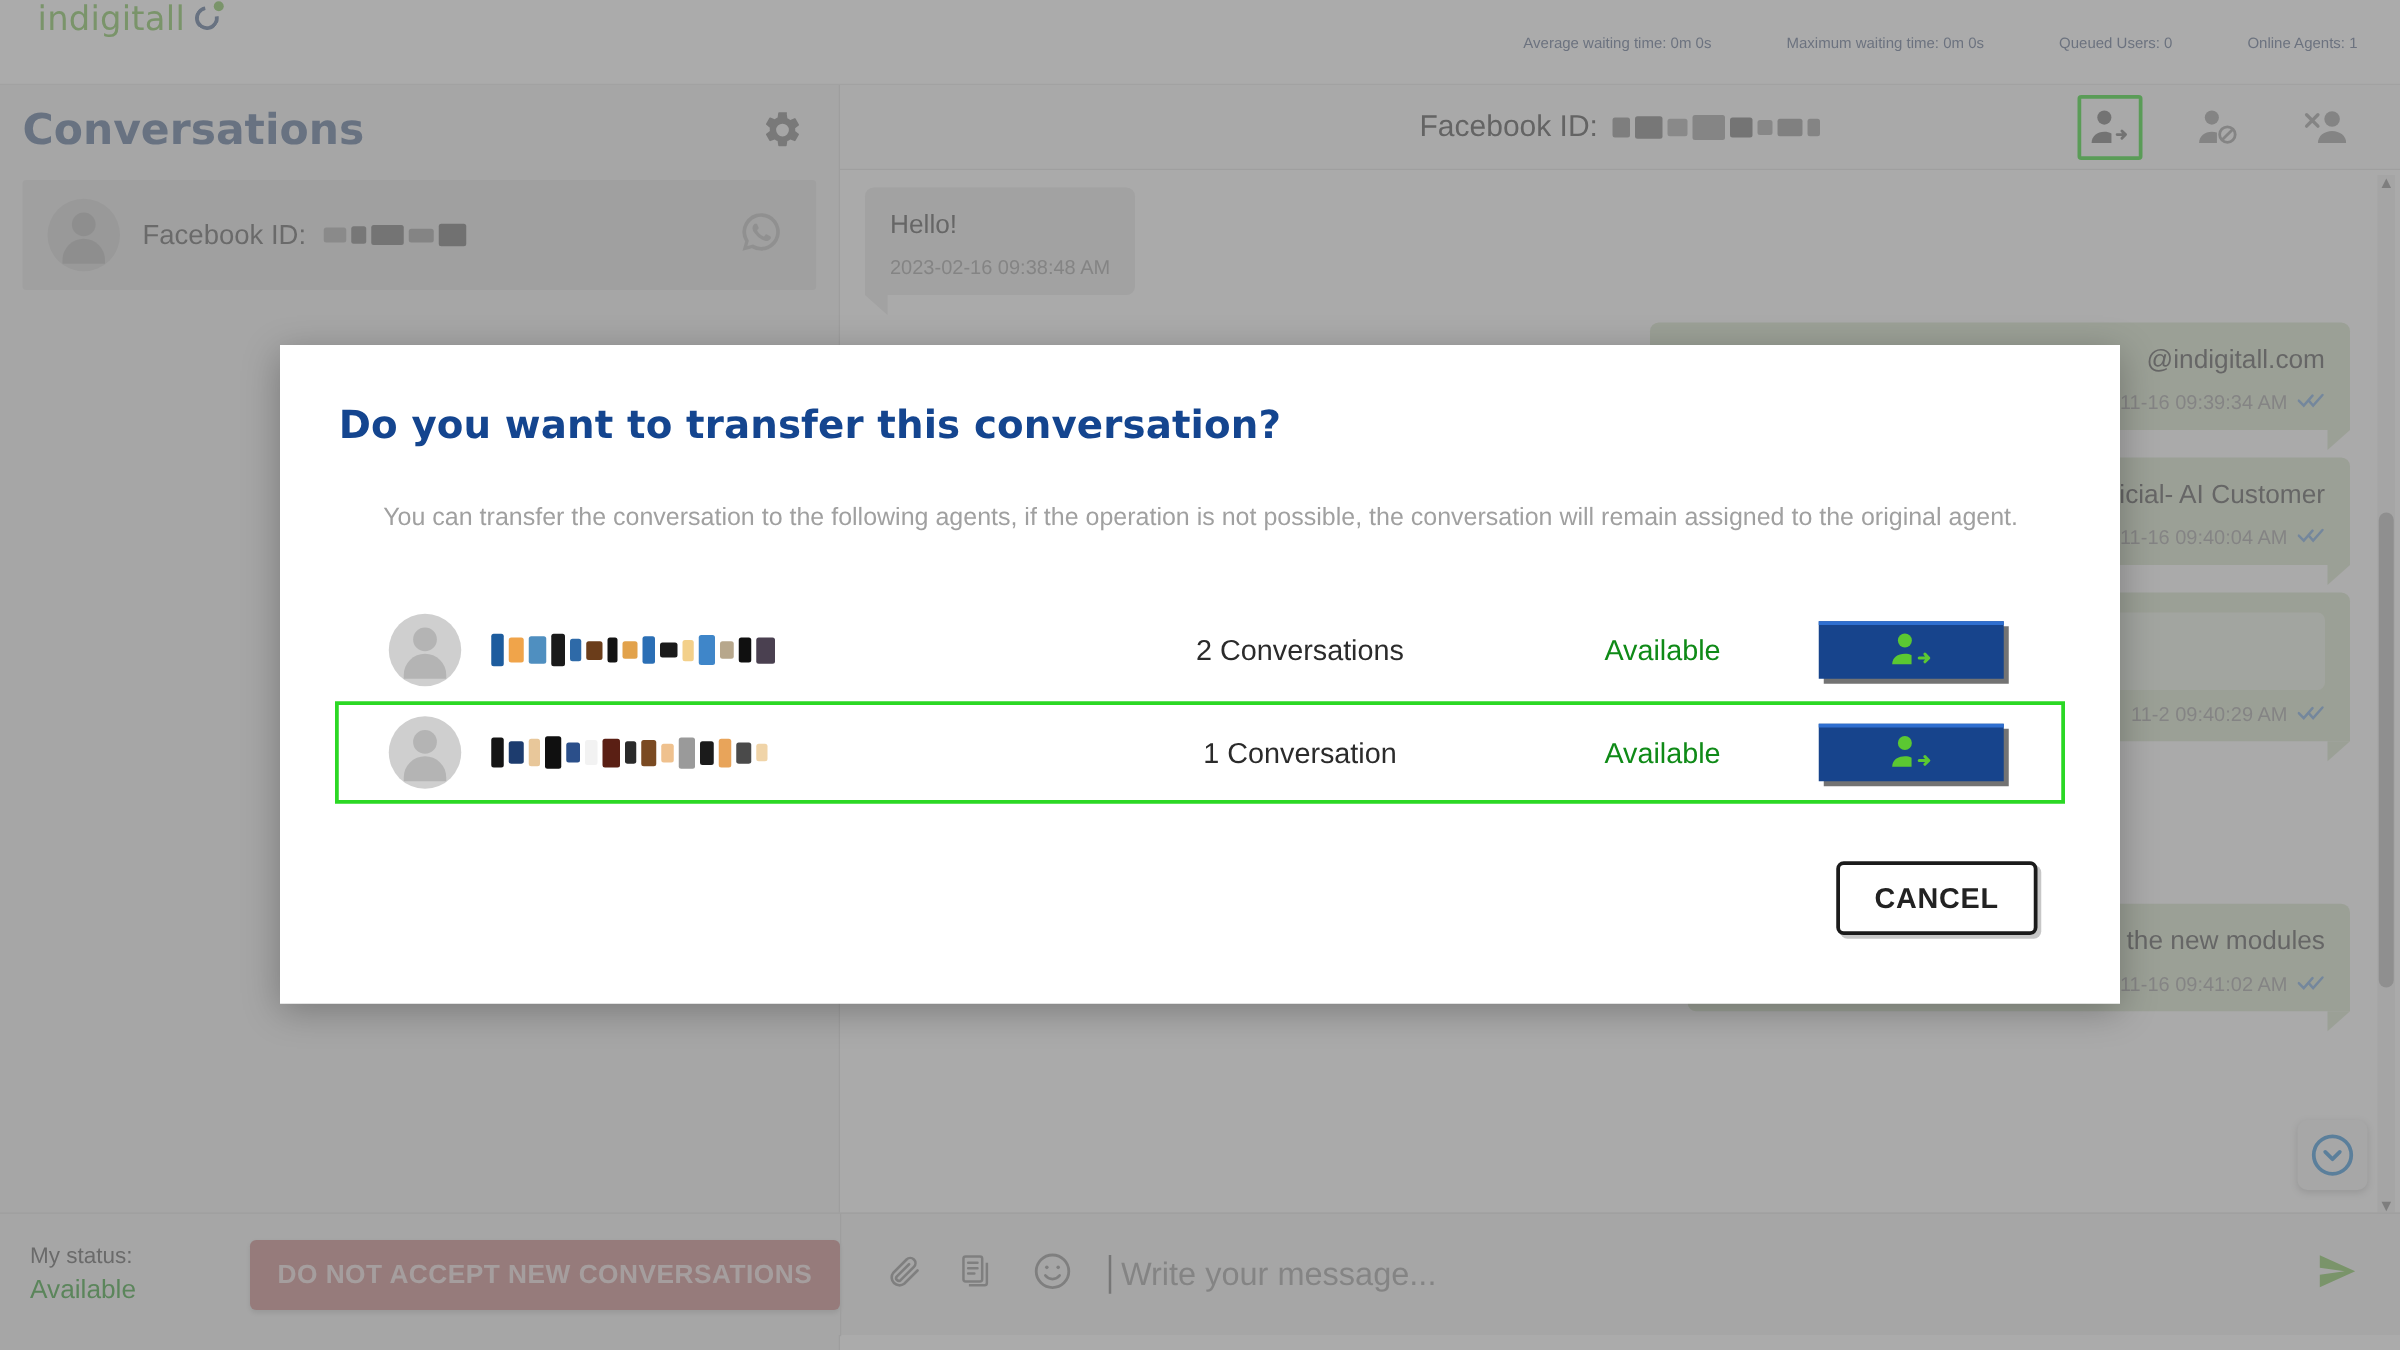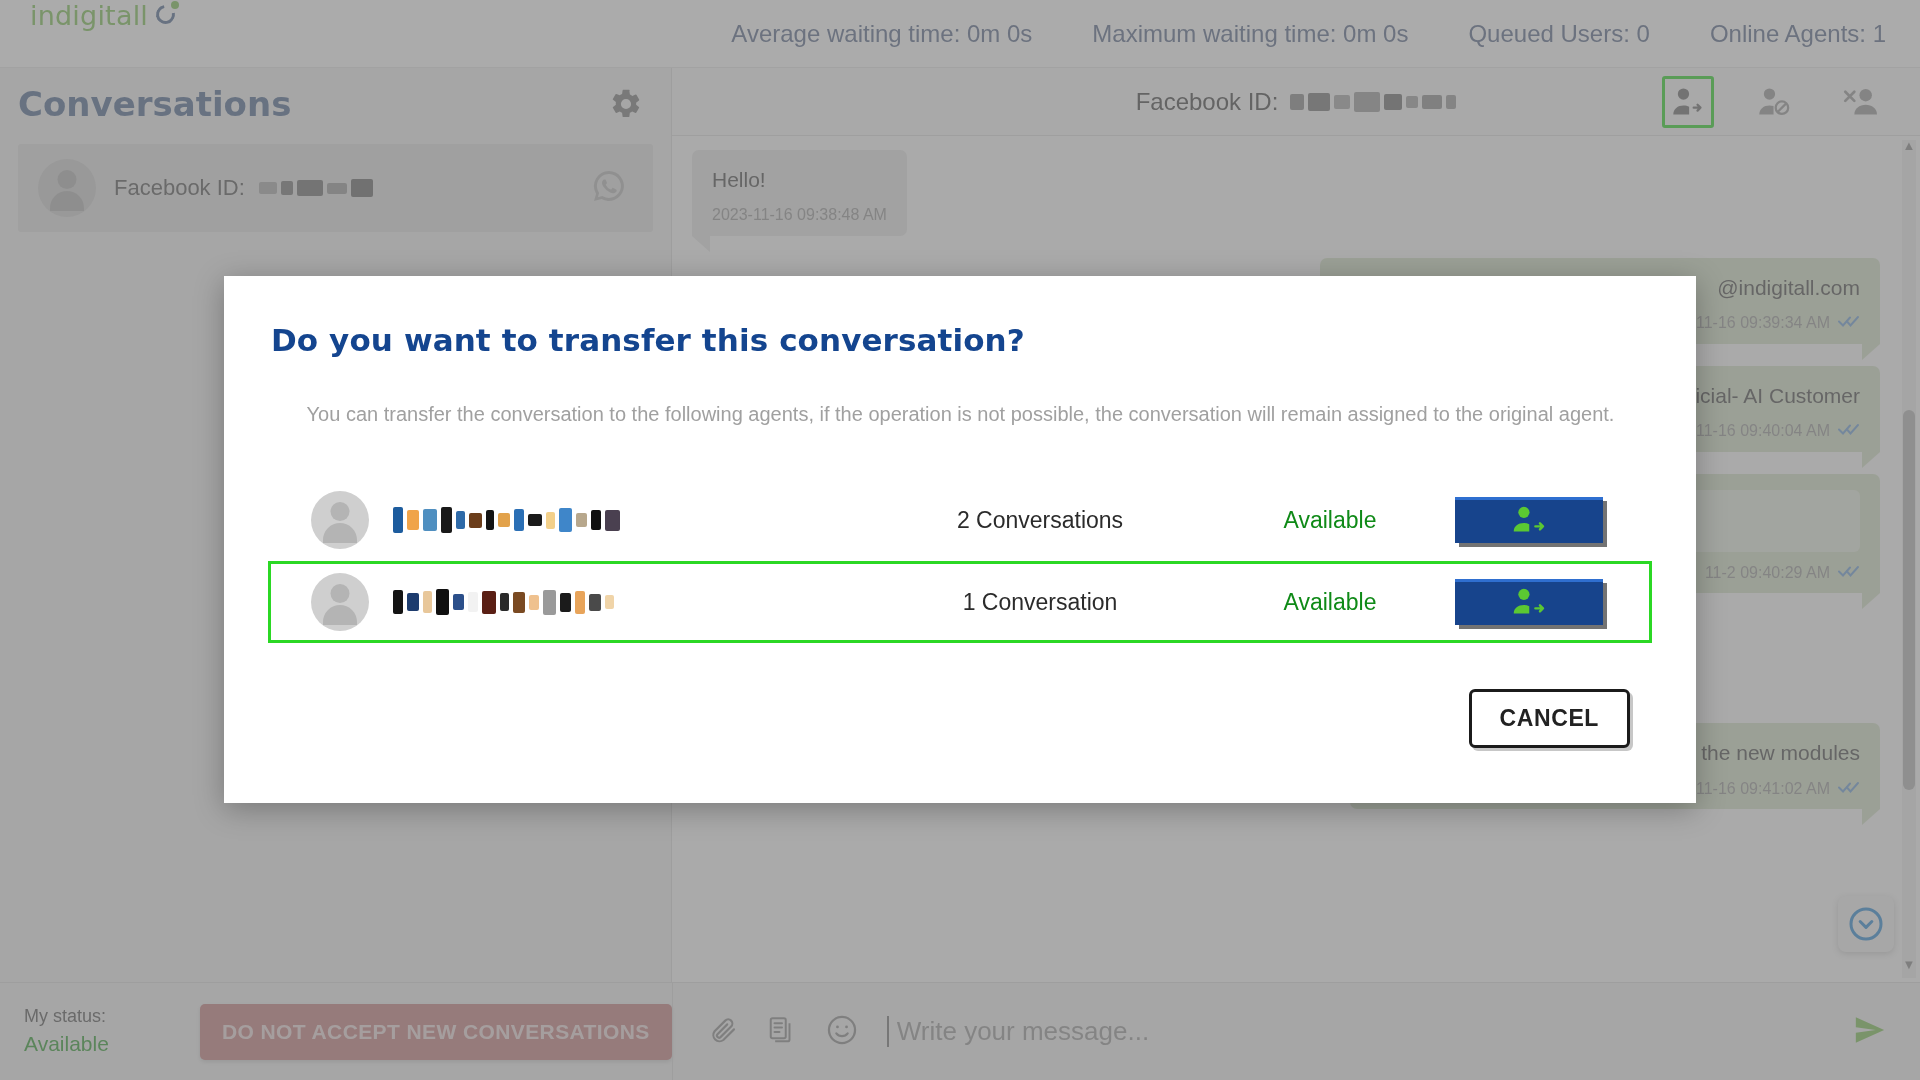--- a/index.html
+++ b/index.html
@@ -45,21 +45,21 @@
     border: 3px solid #4f6a92;
     border-top-color: transparent;
     transform: rotate(35deg);
   }
   .logo-mark .dot {
     position: absolute; right: 1px; top: 1px;
     width: 8px; height: 8px; border-radius: 50%;
     background: #7ec356;
   }
   .stats { display: flex; align-items: center; gap: 60px; flex: 1; padding-right: 34px; justify-content: flex-end;}
-  .stat { font-size: 24px; color: #5a6b8c; white-space: nowrap; }
+  .stat { font-size: 12px; color: #5a6b8c; white-space: nowrap; }
 
   
   .sidebar {
     position: absolute; top: 68px; left: 0; width: 672px; bottom: 0;
     background: #f2f2f2;
     border-right: 1px solid #dcdcdc;
   }
   .sidebar-head {
     display: flex; align-items: center; justify-content: space-between;
     padding: 16px 28px 12px 18px;
@@ -162,21 +162,21 @@
   .chat-scrollbar .thumb {
     position: absolute; left: 1px; width: 12px; top: 270px; height: 380px;
     background: #b6b6b6; border-radius: 6px;
   }
   .chat-scrollbar .arrow { position:absolute; left:0; width:14px; text-align:center; color:#8a8a8a; font-size:13px;}
   .chat-scrollbar .arrow.up { top: -2px; }
   .chat-scrollbar .arrow.down { bottom: 6px; }
 
   
   .bottombar {
-    position: absolute; left: 0; right: 0; bottom: 0; height: 98px;
+    position: absolute; left: 0; right: 0; bottom: 12px; height: 98px;
     background: #f2f2f2; border-top: 1px solid #dcdcdc;
     display: flex; align-items: center;
   }
   .status-block {
     width: 200px; padding-left: 24px; line-height: 1.45;
   }
   .status-label { font-size: 18px; color: #555; }
   .status-value { font-size: 21px; color: #2e9b2e; }
   .no-accept-btn {
     background: #c98080; color: #f0dede; border: none; border-radius: 5px;
@@ -323,21 +323,21 @@
         </svg>
       </div>
     </div>
   </div>
 
   <div class="chat-body">
 
     <div class="msg-row in">
       <div class="bubble in">
         <div>Hello!</div>
-        <div class="time">2023-11-16 09:38:48 AM</div>
+        <div class="time">2023-02-16 09:38:48 AM</div>
       </div>
     </div>
 
     <div class="msg-row out">
       <div class="bubble out" style="min-width:560px">
         <div style="text-align:right">@indigitall.com</div>
         <div class="time">
           <span>11-16 09:39:34 AM</span>
           <span>
             <svg width="22" height="14" viewBox="0 0 22 14" fill="none" stroke="#6fa0d8" stroke-width="2" stroke-linecap="round">

